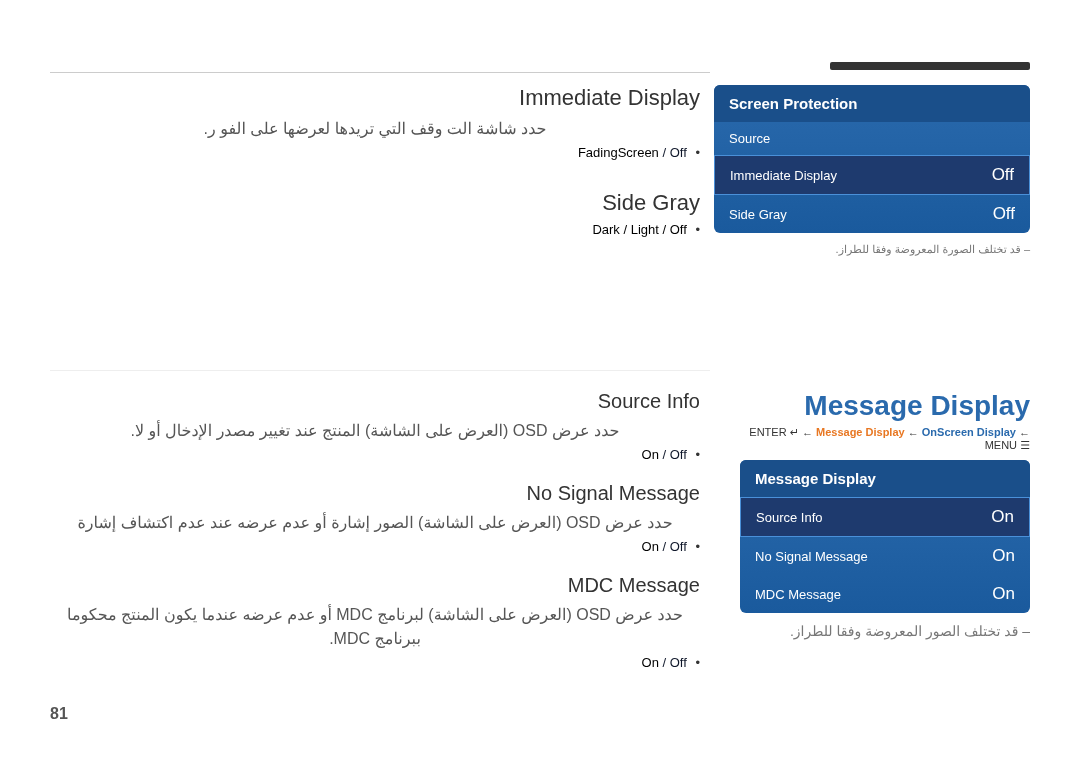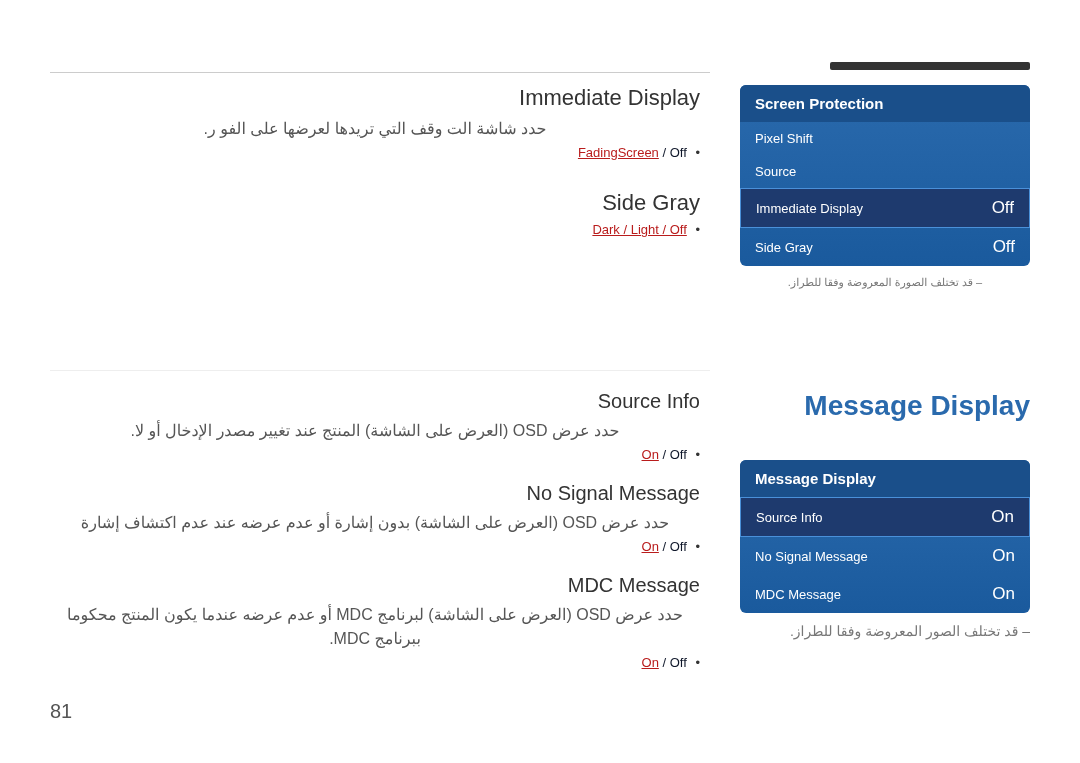--- a/index.html
+++ b/index.html
@@ -9,22 +9,23 @@
       background: #ffffff;
       font-family: Arial, sans-serif;
       overflow: hidden;
       position: relative;
     }
 
     .page-number {
       position: absolute;
       left: 50px;
       bottom: 40px;
-      font-size: 20px;
+      font-size: 16px;
       color: #555;
+      font-weight: bold;
     }
 
     
     .top-line {
       position: absolute;
       top: 72px;
       left: 50px;
       width: 660px;
       height: 1px;
       background: #cccccc;
@@ -71,22 +72,21 @@
       line-height: 1.5;
     }
 
     .section-options {
       text-align: right;
       font-size: 13px;
       direction: rtl;
     }
 
     .section-options .opt-orange {
-      color: #b91c1c;
-      text-decoration: underline;
+      color: #000000;
     }
 
     .section-options .opt-normal {
       color: #0f172a;
     }
 
     .bullet {
       display: inline-block;
       margin-left: 5px;
       color: #333;
@@ -100,21 +100,21 @@
       width: 660px;
       height: 1px;
       background: #eeeeee;
     }
 
     
     .right-panel-top {
       position: absolute;
       right: 50px;
       top: 85px;
-      width: 290px;
+      width: 316px;
     }
 
     .panel-box {
       background: linear-gradient(180deg, #2a6aad 0%, #1a5a9d 100%);
       border-radius: 6px;
       overflow: hidden;
     }
 
     .panel-header {
       background: #1a4f8a;
@@ -140,21 +140,21 @@
 
     .panel-item .item-value {
       color: white;
       font-size: 17px;
     }
 
     .panel-note {
       margin-top: 10px;
       font-size: 11px;
       color: #777;
-      text-align: center;
+      text-align: right;
       direction: rtl;
     }
 
     
     .message-display-title {
       position: absolute;
       right: 50px;
       top: 390px;
       width: 290px;
       text-align: right;
@@ -238,24 +238,20 @@
       <span class="opt-orange">Dark / Light / Off</span>
     </div>
   </div>
 
 </div>
 
 <div class="right-panel-top">
   <div class="panel-box">
     <div class="panel-header">Screen Protection</div>
     <div class="panel-item">
-      <span>Pixel Shift</span>
-      <span class="item-value"></span>
-    </div>
-    <div class="panel-item">
       <span>Source</span>
       <span class="item-value"></span>
     </div>
     <div class="panel-item highlighted">
       <span>Immediate Display</span>
       <span class="item-value">Off</span>
     </div>
     <div class="panel-item">
       <span>Side Gray</span>
       <span class="item-value">Off</span>
@@ -273,21 +269,21 @@
     <div class="section-arabic">حدد عرض OSD (العرض على الشاشة) المنتج عند تغيير مصدر الإدخال أو لا.</div>
     <div class="section-options">
       <span class="bullet">•</span>
       <span class="opt-orange">On</span>
       <span class="opt-normal"> / Off</span>
     </div>
   </div>
 
   <div class="section" style="margin-bottom:20px;">
     <div class="section-title">No Signal Message</div>
-    <div class="section-arabic">حدد عرض OSD (العرض على الشاشة) بدون إشارة أو عدم عرضه عند عدم اكتشاف إشارة</div>
+    <div class="section-arabic">حدد عرض OSD (العرض على الشاشة) الصور إشارة أو عدم عرضه عند عدم اكتشاف إشارة</div>
     <div class="section-options">
       <span class="bullet">•</span>
       <span class="opt-orange">On</span>
       <span class="opt-normal"> / Off</span>
     </div>
   </div>
 
   <div class="section" style="margin-bottom:20px;">
     <div class="section-title">MDC Message</div>
     <div class="section-arabic">حدد عرض OSD (العرض على الشاشة) لبرنامج MDC أو عدم عرضه عندما يكون المنتج محكوما ببرنامج MDC.</div>
@@ -295,20 +291,31 @@
       <span class="bullet">•</span>
       <span class="opt-orange">On</span>
       <span class="opt-normal"> / Off</span>
     </div>
   </div>
 
 </div>
 
 <div class="message-display-title">
   <h2>Message Display</h2>
+  <div class="breadcrumb-line">
+    <span>ENTER </span>
+    <span>↵</span>
+    <span> ← </span>
+    <span class="bc-orange">Message Display</span>
+    <span> ← </span>
+    <span class="bc-blue">OnScreen Display</span>
+    <span> ← </span>
+    <span>MENU</span>
+    <span> ☰</span>
+  </div>
 </div>
 
 <div class="right-panel-bottom">
   <div class="panel-box">
     <div class="panel-header">Message Display</div>
     <div class="panel-item highlighted">
       <span>Source Info</span>
       <span class="item-value">On</span>
     </div>
     <div class="panel-item">

